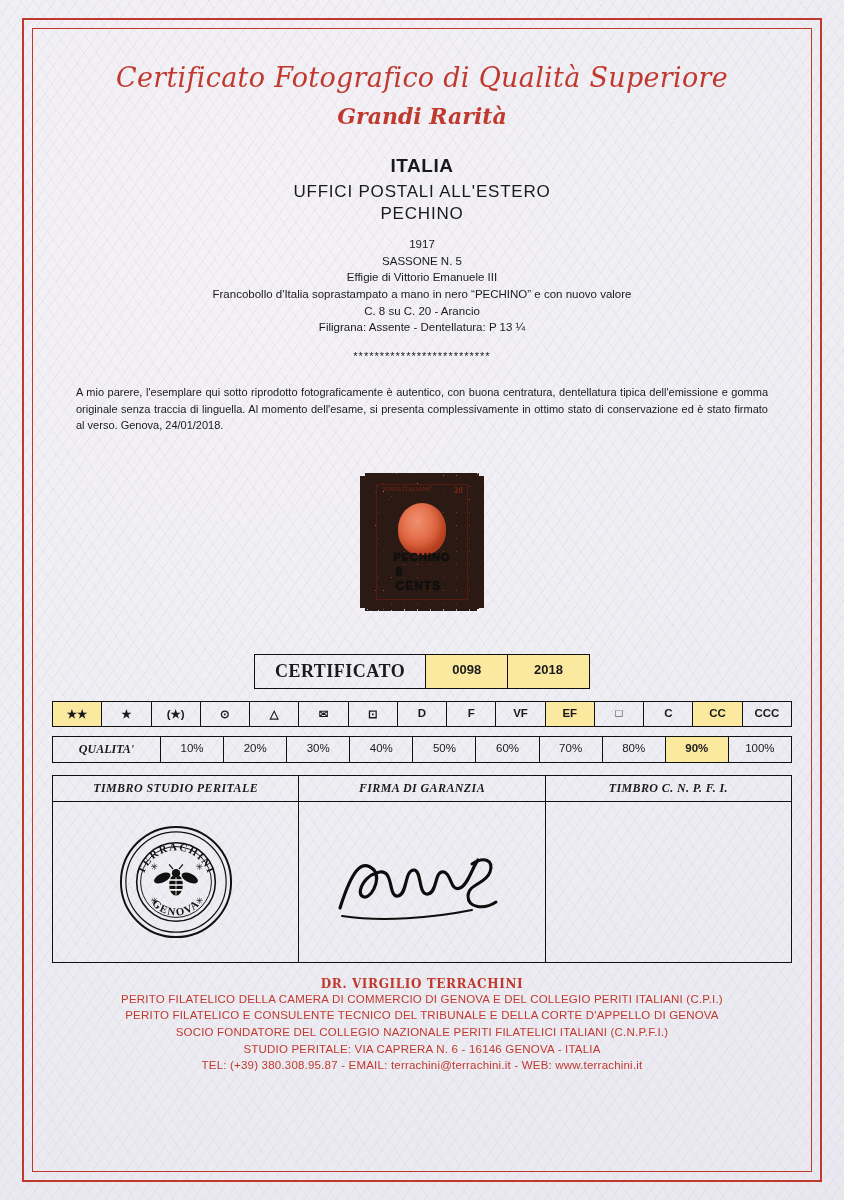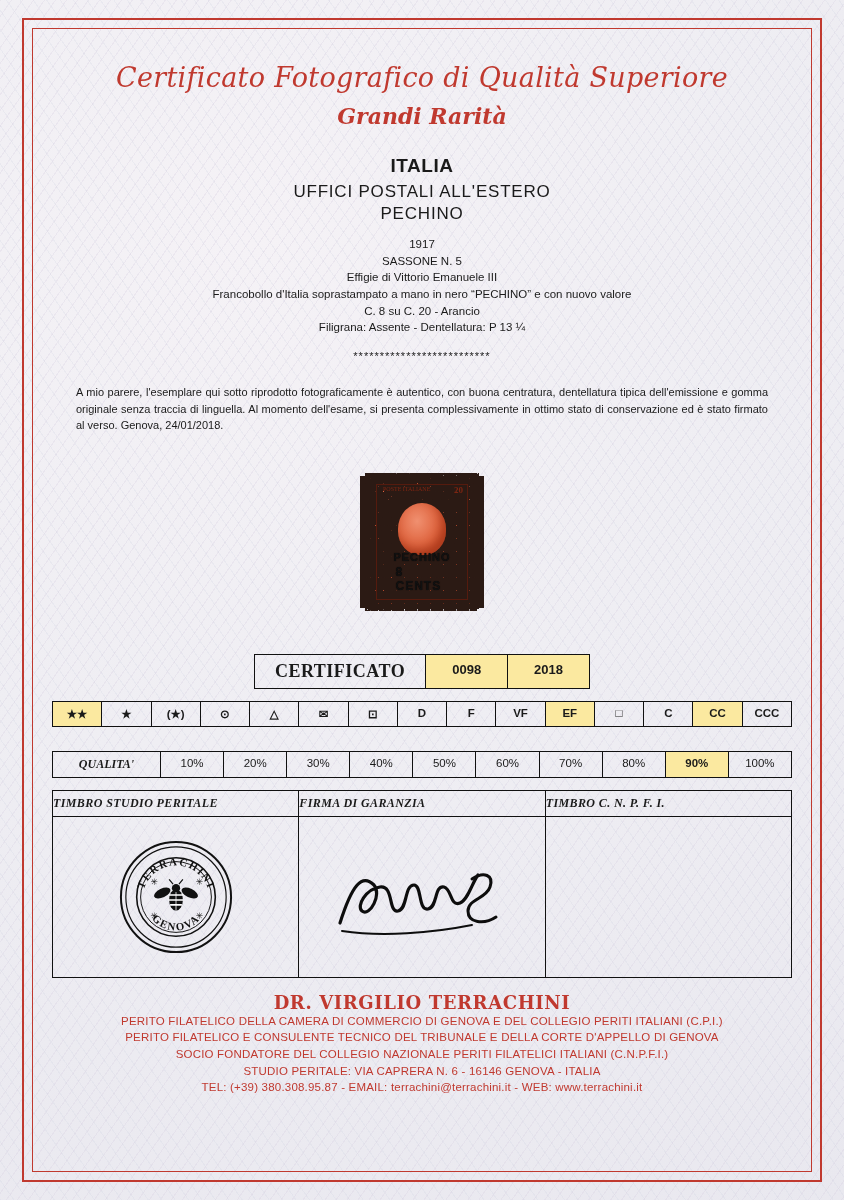--- a/index.html
+++ b/index.html
@@ -222,21 +222,21 @@
     font-size: 11.5px;
     font-weight: bold;
     padding: 5px 0;
     border-right: 1px solid #111;
     box-sizing: border-box;
   }
   .grade-cell:last-child { border-right: 0; }
   .grade-cell.hl { background: #fbe9a0; }
 
   .qual-row {
-    margin: 24px 10px 0 10px;
+    margin: 9px 10px 0 10px;
     display: flex;
     border: 1px solid #111;
   }
   .qual-label {
     width: 108px;
     text-align: center;
     font-size: 12px;
     font-weight: bold;
     font-style: italic;
     font-family: "Liberation Serif", serif;
@@ -258,21 +258,21 @@
   .sign-table {
     margin: 12px 10px 0 10px;
     border: 1px solid #111;
   }
   .sign-head {
     display: flex;
     border-bottom: 1px solid #111;
   }
   .sign-head > div {
     flex: 1 1 0;
-    text-align: left;
+    text-align: center;
     font-size: 12px;
     font-weight: bold;
     font-style: italic;
     font-family: "Liberation Serif", serif;
     padding: 5px 0;
     border-right: 1px solid #111;
     box-sizing: border-box;
     letter-spacing: 0.4px;
   }
   .sign-head > div:last-child { border-right: 0; }
@@ -301,21 +301,21 @@
     width: 200px; height: 110px;
   }
 
   .footer {
     margin-top: 14px;
     text-align: center;
   }
   .footer-name {
     font-family: "DejaVu Serif", serif;
     font-weight: bold;
-    font-size: 18px;
+    font-size: 12px;
     color: #c0392f;
     letter-spacing: 0.6px;
   }
   .footer-line {
     font-size: 11.5px;
     color: #c0392f;
     line-height: 1.45;
     letter-spacing: 0.2px;
   }
 </style>

